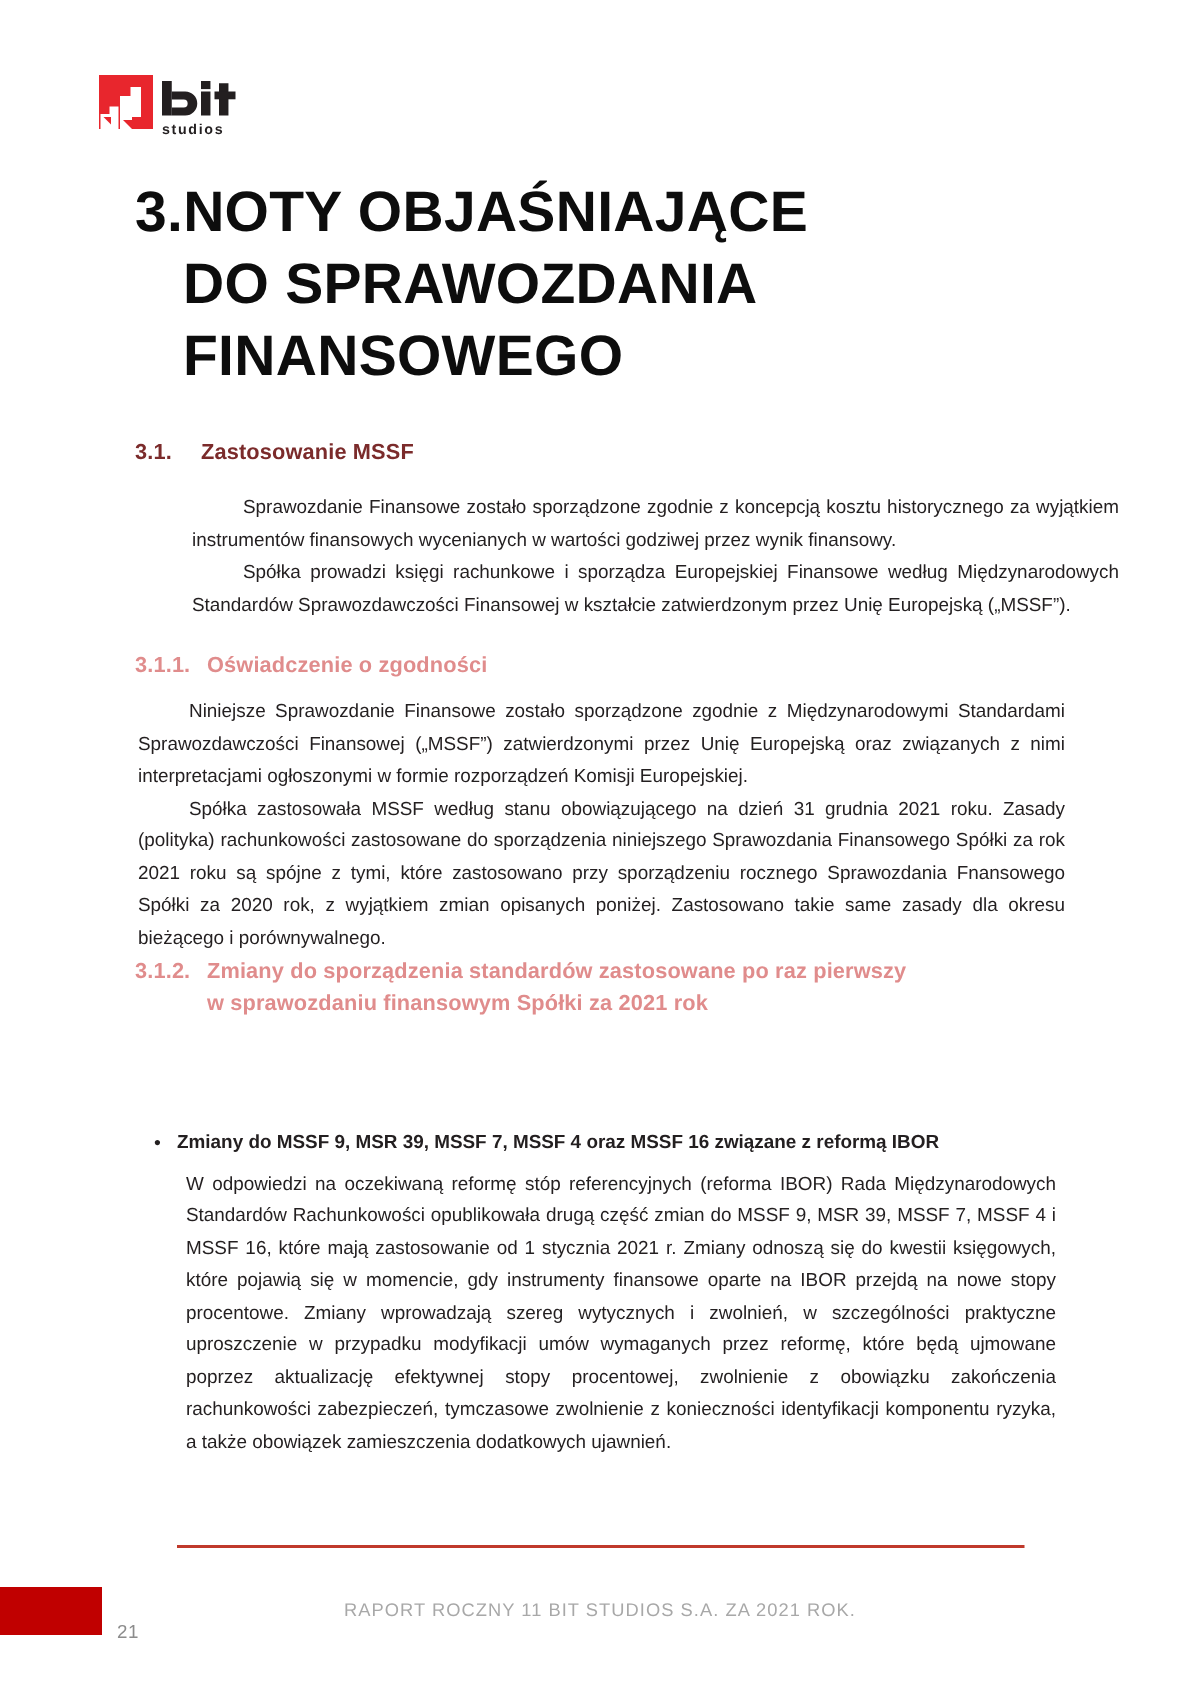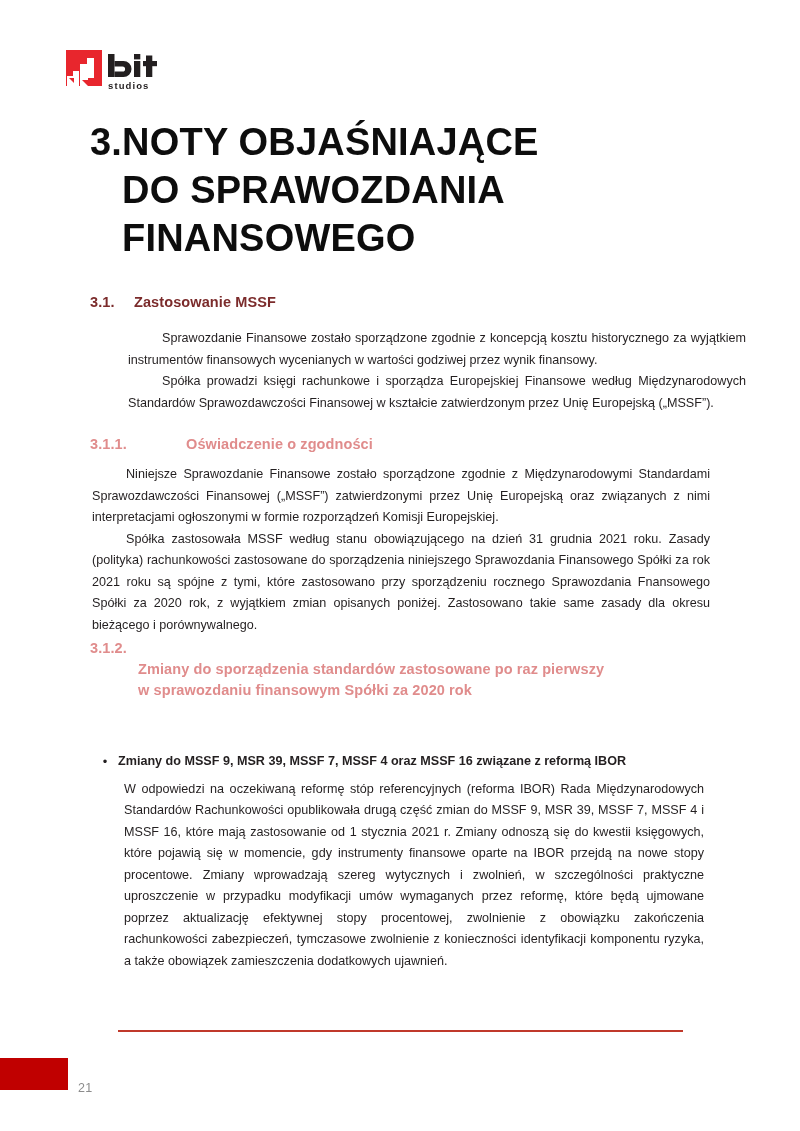--- a/index.html
+++ b/index.html
@@ -77,21 +77,21 @@
   .h-l1 .num { display: inline-block; width: 44px; }
 
   .h-l2 {
     position: absolute;
     font-weight: bold;
     font-size: 14.5px;
     color: #e08c8c;
     letter-spacing: 0.1px;
   }
   .h-l2 .num { display: inline-block; width: 48px; vertical-align: top; }
-  .h-l2 .txt  { display: inline-block; margin-left: 48px; }
+  .h-l2 .txt  { display: inline-block; }
 
   
   .body-block {
     position: absolute;
     font-size: 12.6px;
     line-height: 21.5px;
     color: #231f20;
     text-align: justify;
     text-justify: inter-word;
   }
@@ -217,32 +217,33 @@
   </div>
 
   <div class="body-block" style="left:92px; top:464px; width:618px;">
     <p>Niniejsze Sprawozdanie Finansowe zostało sporządzone zgodnie z Międzynarodowymi Standardami Sprawozdawczości Finansowej („MSSF”) zatwierdzonymi przez Unię Europejską oraz związanych z nimi interpretacjami ogłoszonymi w formie rozporządzeń Komisji Europejskiej.</p>
     <p>Spółka zastosowała MSSF według stanu obowiązującego na dzień 31 grudnia 2021 roku. Zasady (polityka) rachunkowości zastosowane do sporządzenia niniejszego Sprawozdania Finansowego Spółki za rok 2021 roku są spójne z tymi, które zastosowano przy sporządzeniu rocznego  Sprawozdania Fnansowego Spółki za 2020 rok, z wyjątkiem zmian opisanych poniżej. Zastosowano takie same zasady dla okresu bieżącego i porównywalnego.</p>
   </div>
 
   <div class="h-l2" style="left:90px; top:638px; width:620px; line-height:21px;">
     <span class="num">3.1.2.</span><span class="txt" style="width:565px;">
       <span style="display:block;">Zmiany do sporządzenia standardów zastosowane po raz pierwszy</span>
-      <span style="display:block;">w sprawozdaniu finansowym Spółki za 2020 rok</span>
+      <span style="display:block;">w sprawozdaniu finansowym Spółki za 2021 rok</span>
     </span>
   </div>
 
 
   <div class="bullet-block" style="left:92px; top:751px; width:618px;">
     <div class="bullet-row">
       <div class="bullet-dot">•</div>
       <div class="bullet-body">
         <p class="bullet-title">Zmiany do MSSF 9, MSR 39, MSSF 7, MSSF 4 oraz MSSF 16 związane z reformą IBOR</p>
         <p class="bullet-text">W odpowiedzi na oczekiwaną reformę stóp referencyjnych (reforma IBOR) Rada Międzynarodowych Standardów Rachunkowości opublikowała drugą część zmian do MSSF 9, MSR 39, MSSF 7, MSSF 4 i MSSF 16, które mają zastosowanie od 1 stycznia 2021 r. Zmiany odnoszą się do kwestii księgowych, które pojawią się w momencie, gdy instrumenty finansowe oparte na IBOR przejdą na nowe stopy procentowe. Zmiany wprowadzają szereg wytycznych i zwolnień, w szczególności praktyczne uproszczenie w przypadku modyfikacji umów wymaganych przez reformę, które będą ujmowane poprzez aktualizację efektywnej stopy procentowej, zwolnienie z obowiązku zakończenia rachunkowości zabezpieczeń, tymczasowe zwolnienie z konieczności identyfikacji komponentu ryzyka, a także obowiązek zamieszczenia dodatkowych ujawnień.</p>
       </div>
     </div>
   </div>
 
   <div class="footer-rule"></div>
   <div class="footer-redblock"></div>
   <div class="footer-pagenum">21</div>
+  <div class="footer-note">RAPORT ROCZNY 11 BIT STUDIOS S.A. ZA 2021 ROK.</div>
 
 </div>
 
 </body></html>

